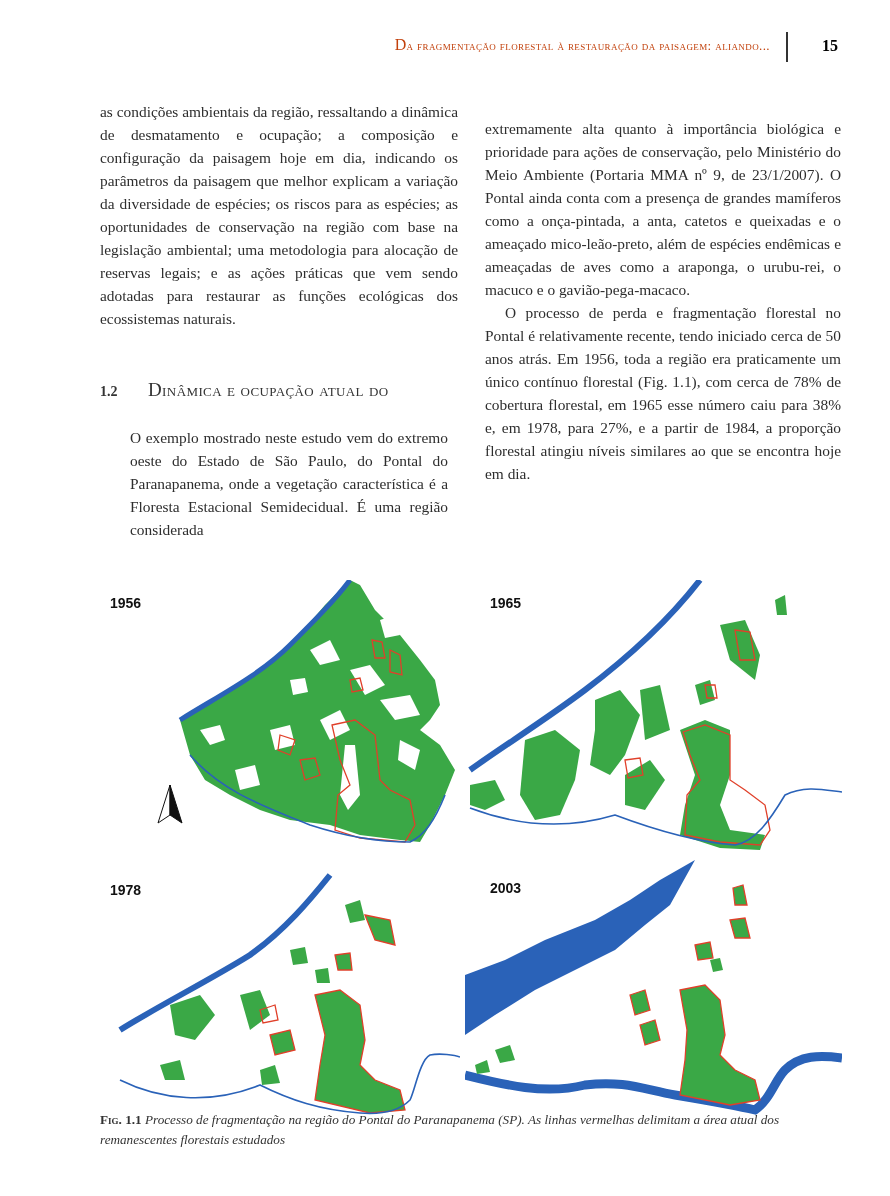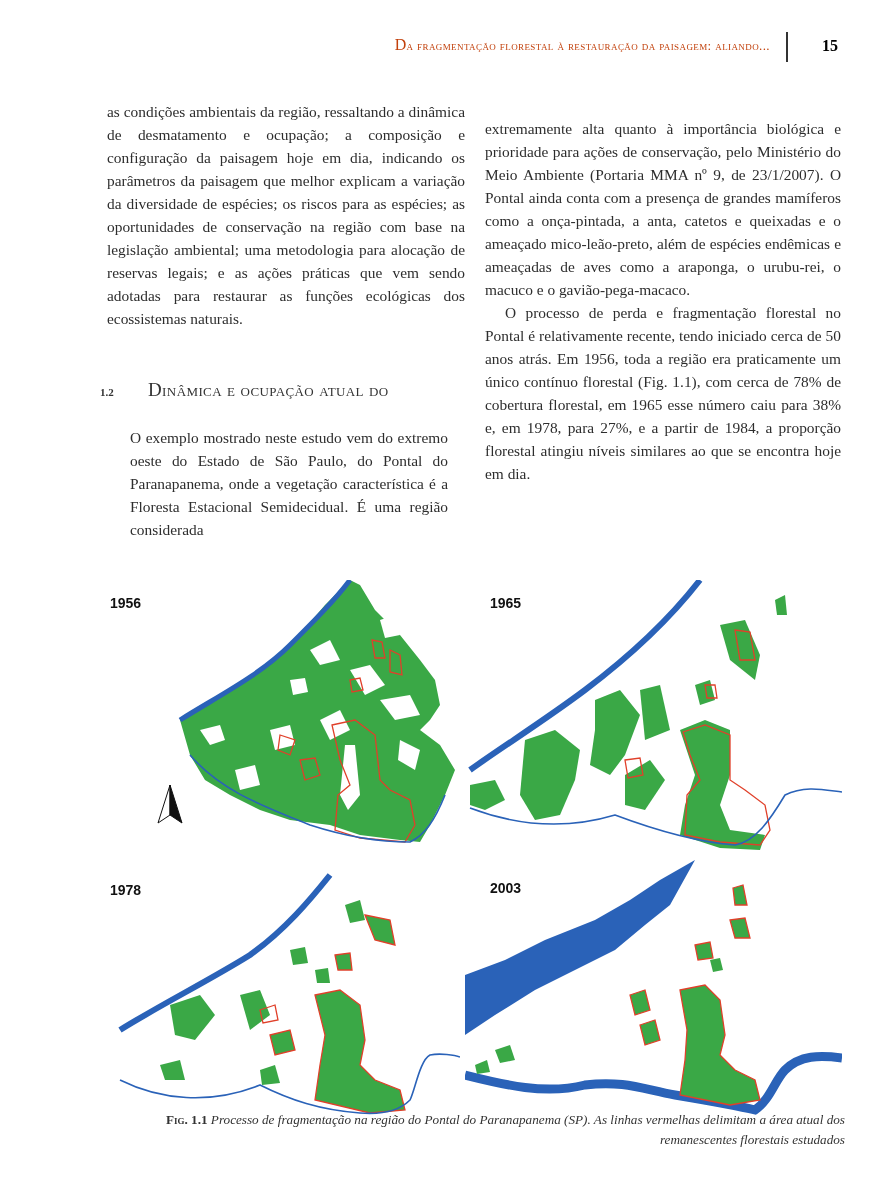--- a/index.html
+++ b/index.html
@@ -7,33 +7,33 @@
          font-family: "DejaVu Serif", "Liberation Serif", serif; color: #2b2b2b; }
   .running-head { position: absolute; top: 36px; left: 340px; width: 430px; text-align: right;
          font-family: "Liberation Serif", serif; font-size: 13px; letter-spacing: 0.2px; color: #c2410c; }
   .running-head .big { font-size: 16px; }
   .head-rule { position: absolute; left: 786px; top: 32px; width: 1.5px; height: 30px; background: #333; }
   .page-num { position: absolute; left: 822px; top: 37px; font-family: "Liberation Serif", serif;
          font-weight: bold; font-size: 16px; color: #000000; }
   .col { position: absolute; width: 358px; font-family: "Liberation Serif", serif;
          font-size: 15.4px; line-height: 23px; text-align: justify; color: #2d2d2d; }
   .col p { margin: 0; }
-  .col-left { left: 107px; top: 100px; }
+  .col-left { left: 100px; top: 100px; }
   .col-right { left: 485px; top: 117px; width: 356px; }
   .indent { text-indent: 20px; }
   .section-head { position: absolute; left: 100px; top: 378px; width: 360px;
          font-family: "Liberation Serif", serif; font-size: 19px; line-height: 23px; color: #333; }
-  .section-num { font-weight: bold; font-size: 11px; display: inline-block; width: 48px; }
+  .section-num { font-weight: bold; font-size: 14px; display: inline-block; width: 48px; }
   .sc { font-variant: small-caps; letter-spacing: 0.4px; }
   .section-line2 { padding-left: 48px; }
   .col-left2 { left: 130px; top: 426px; width: 318px; }
   .figure { position: absolute; left: 110px; top: 580px; width: 732px; height: 540px; }
   .map { position: absolute; }
   .caption { position: absolute; left: 100px; top: 1110px; width: 745px; font-family: "Liberation Serif", serif;
-         font-size: 13.2px; line-height: 20px; color: #333; text-align: right; }
+         font-size: 13.2px; line-height: 20px; color: #333; }
   .caption .fig-tag { font-variant: small-caps; font-weight: bold; font-style: normal; }
   .caption .fig-text { font-style: italic; }
 </style>
 </head>
 <body>
 
 <div class="running-head">
   <span class="big">D</span><span class="sc">a fragmentação florestal à restauração da paisagem: aliando...</span>
 </div>
 <div class="head-rule"></div>

